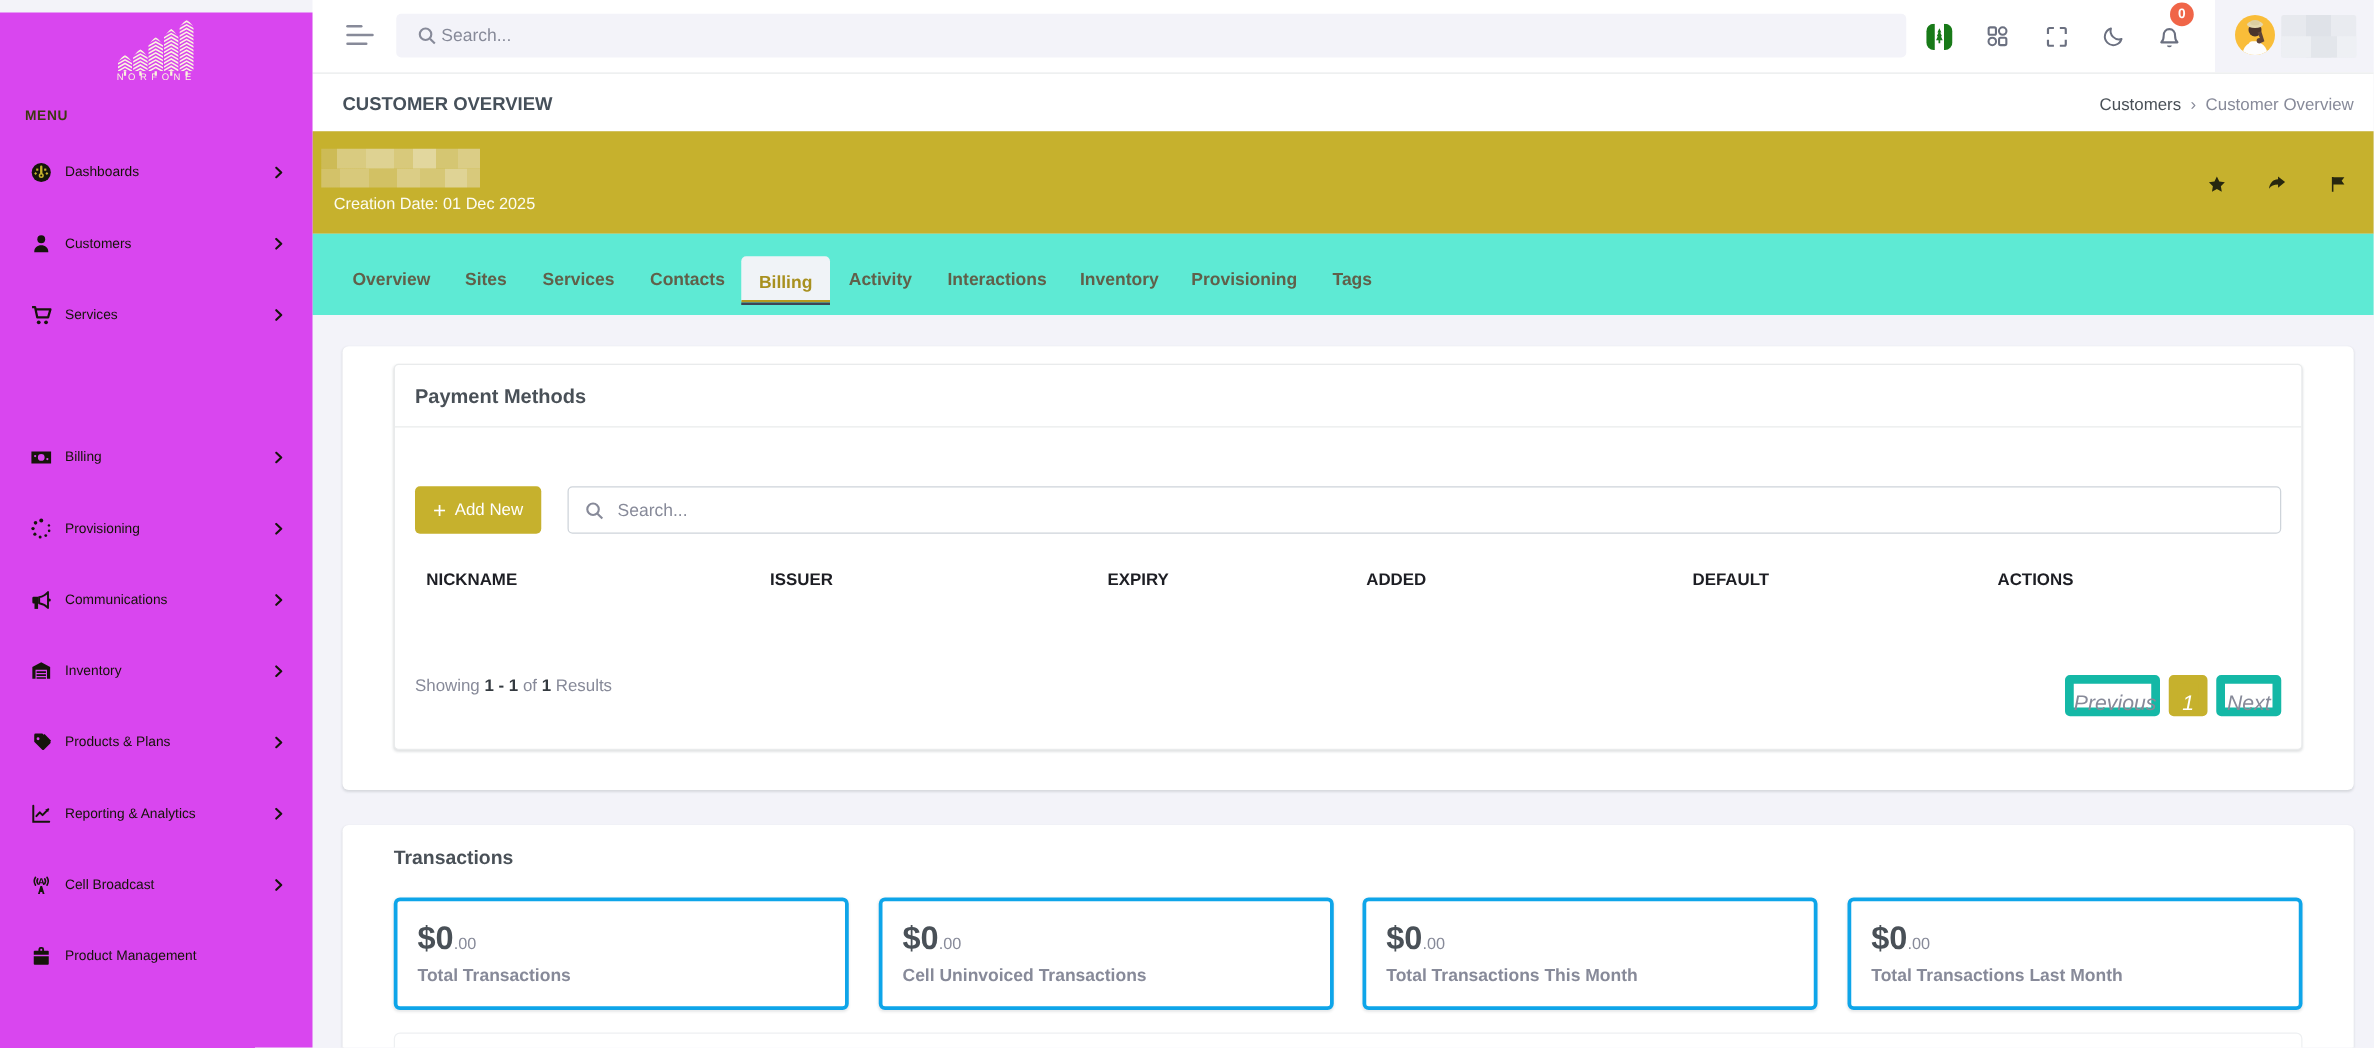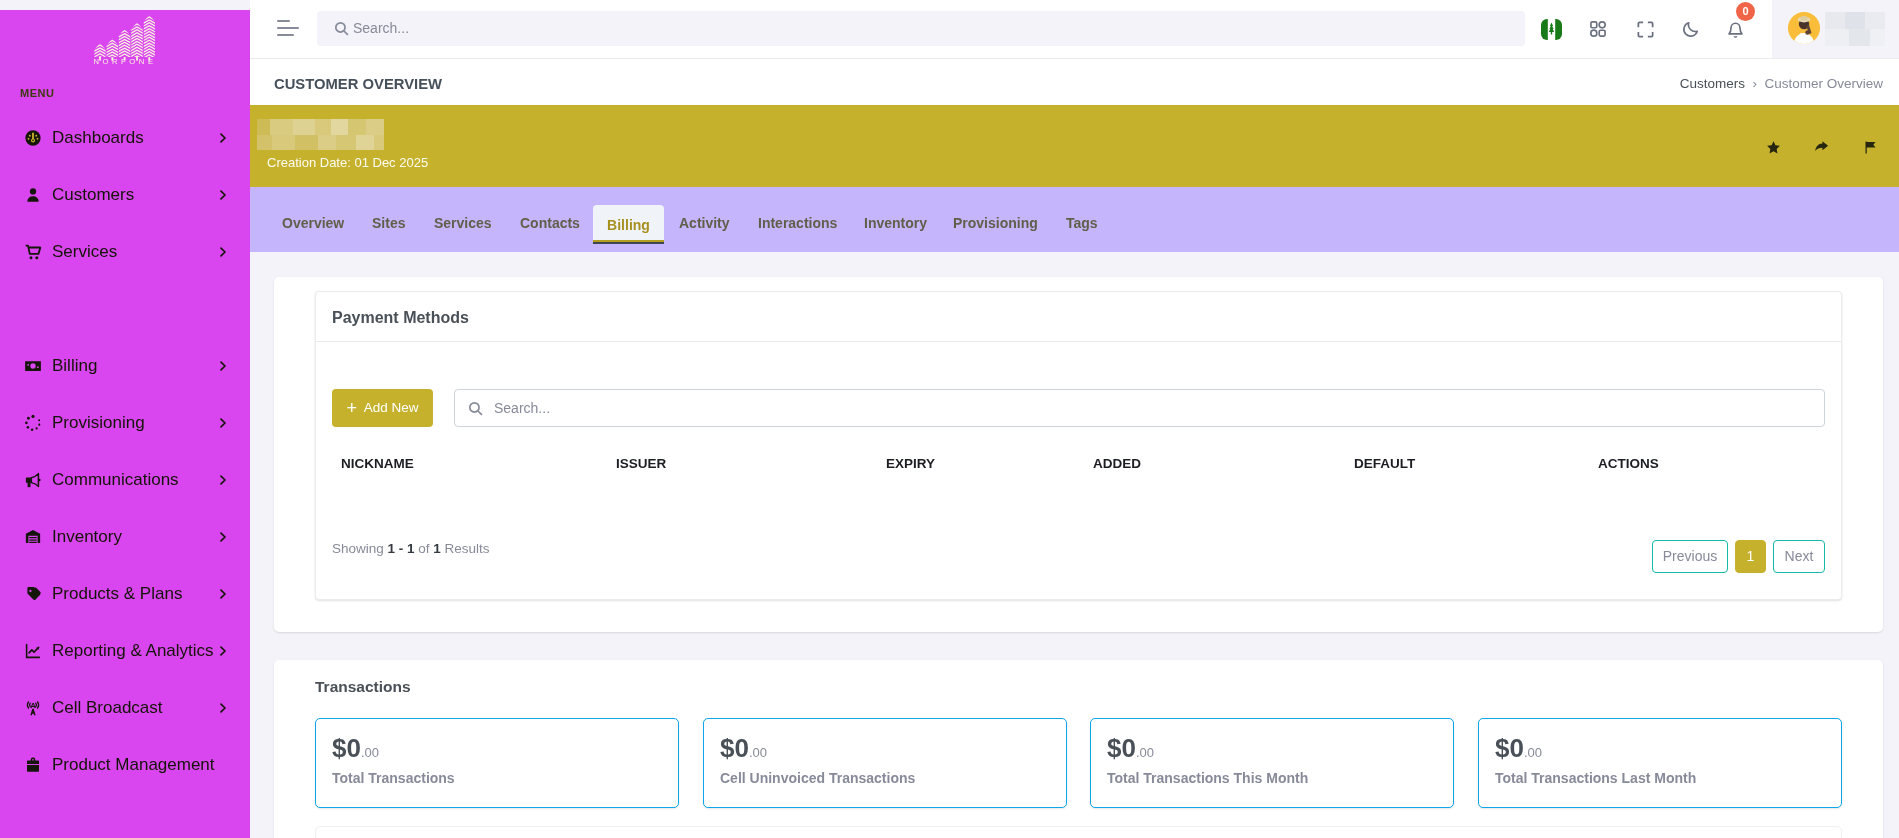--- a/index.html
+++ b/index.html
@@ -5,21 +5,21 @@
 * { margin:0; padding:0; box-sizing:border-box; }
 html,body { width:1899px; height:838px; overflow:hidden; }
 body { font-family:"Liberation Sans", sans-serif; background:#f3f3f9; position:relative; }
 
 
 #sidebar { position:absolute; left:0; top:0; width:250px; height:838px; background:#d946ef; z-index:5;margin-top:10px; }
 #logo { position:absolute; left:0; top:0; width:250px; height:56px; }
 #menuLabel { position:absolute; left:20px; top:77px; font-size:11px; font-weight:bold; letter-spacing:.5px; color:#3d3a10; }
 .mi { position:absolute; left:0; width:250px; height:40px; }
 .mi .ic { position:absolute; left:24px; top:50%; transform:translateY(-50%); width:18px; height:18px; }
-.mi .tx { position:absolute; left:52px; top:50%; transform:translateY(-50%); font-size:17px; color:#141407; }
+.mi .tx { position:absolute; left:52px; top:50%; transform:translateY(-50%); font-size:11px; color:#141407; }
 .mi .ch { position:absolute; right:22px; top:50%; transform:translateY(-50%); width:10px; height:10px; }
 
 
 #header { position:absolute; left:250px; top:0; width:1649px; height:58px; background:#fff; }
 #hamb { position:absolute; left:27px; top:20px; width:22px; height:17px; }
 #hamb span { position:absolute; left:0; height:2.4px; background:#878a99; border-radius:2px; }
 #topsearch { position:absolute; left:67px; top:11px; width:1208px; height:35px; background:#f3f3f9; border-radius:4px; }
 #topsearch .ph { position:absolute; left:36px; top:9px; font-size:14px; color:#878a99; }
 .hicon { position:absolute; top:0; height:58px; display:flex; align-items:center; justify-content:center; width:40px; }
 #avatarZone { position:absolute; right:0; top:0; width:127px; height:58px; background:#f3f3f9; }
@@ -30,44 +30,44 @@
 #bcrumb { position:absolute; right:16px; top:17px; font-size:13.5px; color:#495057; }
 #bcrumb .mut { color:#878a99; }
 
 
 #banner { position:absolute; left:250px; top:105px; width:1649px; height:82px; background:#c6b12d; }
 #blurname { position:absolute; left:7px; top:14px; width:127px; height:31px; }
 #cdate { position:absolute; left:17px; top:50px; font-size:13px; color:#fcfcf2; }
 .bic { position:absolute; top:35px; width:15px; height:15px; }
 
 
-#tabbar { position:absolute; left:250px; top:187px; width:1649px; height:65px; background:#c4b5fd; }
+#tabbar { position:absolute; left:250px; top:187px; width:1649px; height:65px; background:#5eead4; }
 .tab { position:absolute; top:28px; font-size:14px; font-weight:bold; color:#60604a; }
 #tabActive { position:absolute; left:343px; top:18px; width:71px; height:37px; background:#f0f3f7; border-radius:4px 4px 0 0; border-bottom:2px solid #b49c20; text-align:center; }
 #tabActive span { display:inline-block; margin-top:12px; font-size:14px; font-weight:bold; color:#a8901f; }
 
 
 .ocard { position:absolute; background:#fff; border-radius:5px; box-shadow:0 1px 2px rgba(56,65,74,.15); }
 #card1 { left:274px; top:277px; width:1609px; height:355px; }
 #icard1 { position:absolute; left:41px; top:14px; width:1527px; height:309px; background:#fff; border:1px solid #e9ebec; border-radius:4px; box-shadow:0 1px 2px rgba(56,65,74,.15); }
 #pmtitle { position:absolute; left:16px; top:17px; font-size:16px; font-weight:bold; color:#495057; }
 #icard1 .chead { position:absolute; left:0; top:0; width:100%; height:50px; border-bottom:1px solid #e9ebec; }
 #addnew { position:absolute; left:16px; top:97px; width:101px; height:38px; background:#c6b12d; border-radius:4px; color:#fff; font-size:13.5px; text-align:center; line-height:38px; }
 #csearch { position:absolute; left:138px; top:97px; width:1371px; height:38px; border:1px solid #ced4da; border-radius:4px; background:#fff; }
 #csearch .ph { position:absolute; left:39px; top:10px; font-size:14px; color:#878a99; }
 .thd { position:absolute; top:164px; font-size:13.5px; font-weight:bold; color:#1d1e24; }
 #trow { position:absolute; left:0; top:192px; width:1527px; height:45px; background:#f8f9fa; border-top:1px solid #e9ebec; border-bottom:1px solid #e9ebec; }
 .tcell { position:absolute; top:17px; font-size:13.5px; color:#495057; }
 #showing { position:absolute; left:16px; top:249px; font-size:13.5px; color:#878a99; }
 #showing b { color:#343a40; }
-.pgbtn { position:absolute; top:248px; height:33px; border:1px solid #14b8a6; border-radius:4px; background:#fff; color:#878a99; font-size:14px; text-align:center; line-height:31px; }
+.pgbtn { position:absolute; top:248px; height:33px; border:7px solid #14b8a6; border-radius:4px; background:#fff; color:#878a99; font-size:17px; text-align:center; line-height:31px;font-style:italic; }
 
 #card2 { left:274px; top:660px; width:1609px; height:400px; }
 #trtitle { position:absolute; left:41px; top:18px; font-size:15.5px; font-weight:bold; color:#495057; }
-.scard { position:absolute; top:58px; width:364px; height:90px; background:#fff; border:1px solid #0ea5e9; border-radius:5px; box-shadow:0 1px 2px rgba(56,65,74,.12); }
+.scard { position:absolute; top:58px; width:364px; height:90px; background:#fff; border:3px solid #0ea5e9; border-radius:5px; box-shadow:0 1px 2px rgba(56,65,74,.12); }
 .scard .amt { position:absolute; left:16px; top:14px; font-size:26px; font-weight:bold; color:#495057; }
 .scard .amt small { font-size:13px; font-weight:normal; color:#878a99; }
 .scard .lbl { position:absolute; left:16px; top:51px; font-size:14px; font-weight:bold; color:#878a99; }
 #cutcard { position:absolute; left:41px; top:166px; width:1527px; height:40px; background:#fff; border:1px solid #eef0f2; border-radius:5px 5px 0 0; }
 </style>
 </head>
 <body>
 
 <div id="sidebar">
   <svg id="logo" width="250" height="56" viewBox="0 0 250 56">

